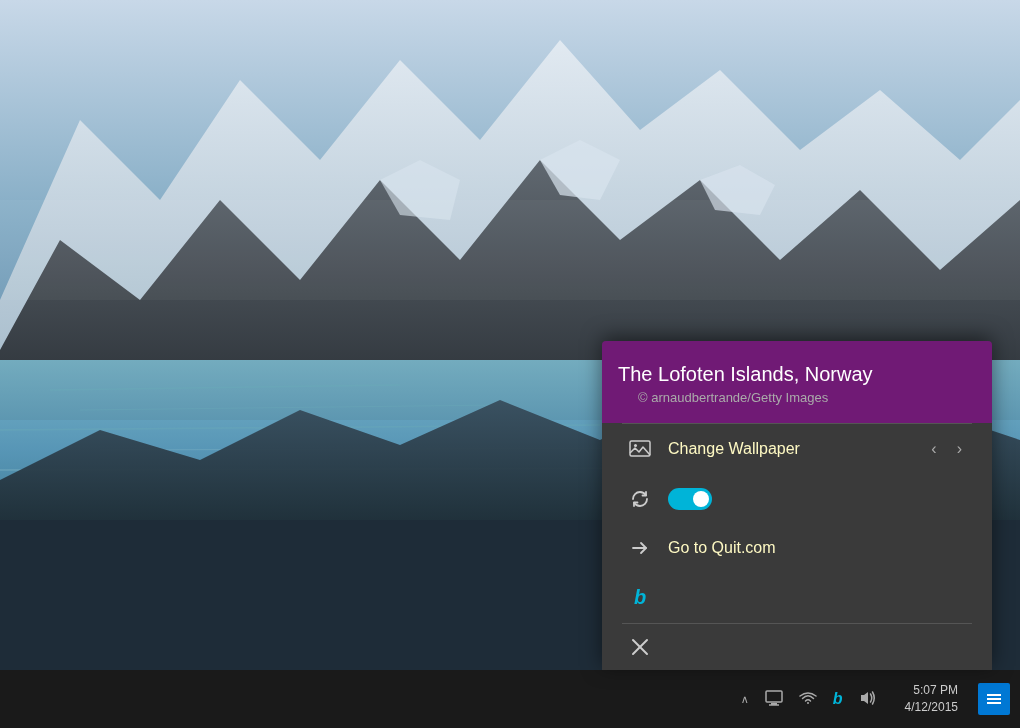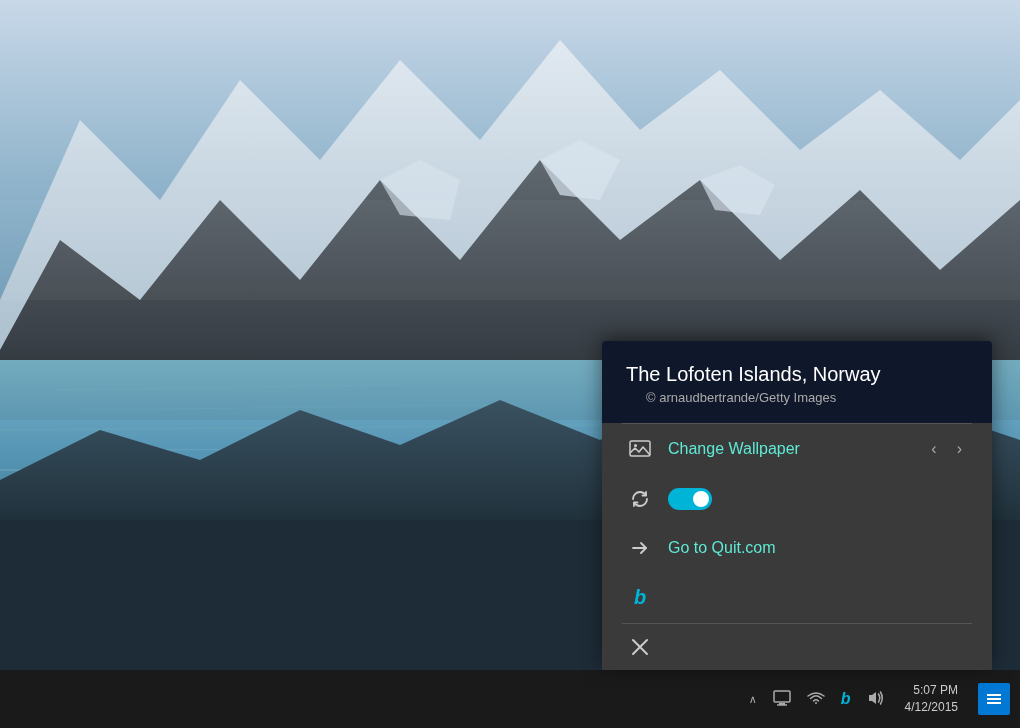--- a/index.html
+++ b/index.html
@@ -73,41 +73,41 @@
       font-size: 14px;
       cursor: pointer;
       padding: 4px;
     }
 
     #clock {
       color: #ccc;
       font-size: 12px;
       text-align: right;
       line-height: 1.4;
-      margin-left: 8px;
+      margin-left: 16px;
       margin-right: 8px;
     }
 
     
     #context-menu {
       position: absolute;
       right: 28px;
       bottom: 58px;
       width: 390px;
       background: #3a3a3a;
       border-radius: 4px 4px 0 0;
       overflow: hidden;
       z-index: 20;
       box-shadow: 0 -4px 20px rgba(0,0,0,0.5);
     }
 
     
     #menu-header {
-      padding: 22px 24px 18px 24px;
-      background: #0f172a;
+      padding: 22px 24px 18px 16px;
+      background: #701a75;
     }
 
     #wallpaper-title {
       color: #ffffff;
       font-size: 20px;
       font-weight: 400;
       margin-bottom: 4px;
     }
 
     #wallpaper-credit {
@@ -137,21 +137,21 @@
       flex-shrink: 0;
       color: #cccccc;
       font-size: 18px;
       display: flex;
       align-items: center;
       justify-content: center;
       margin-right: 14px;
     }
 
     .menu-item-label {
-      color: #5eead4;
+      color: #fef9c3;
       font-size: 16px;
       font-weight: 400;
       flex: 1;
     }
 
     
     .wallpaper-arrows {
       display: flex;
       align-items: center;
       gap: 8px;

